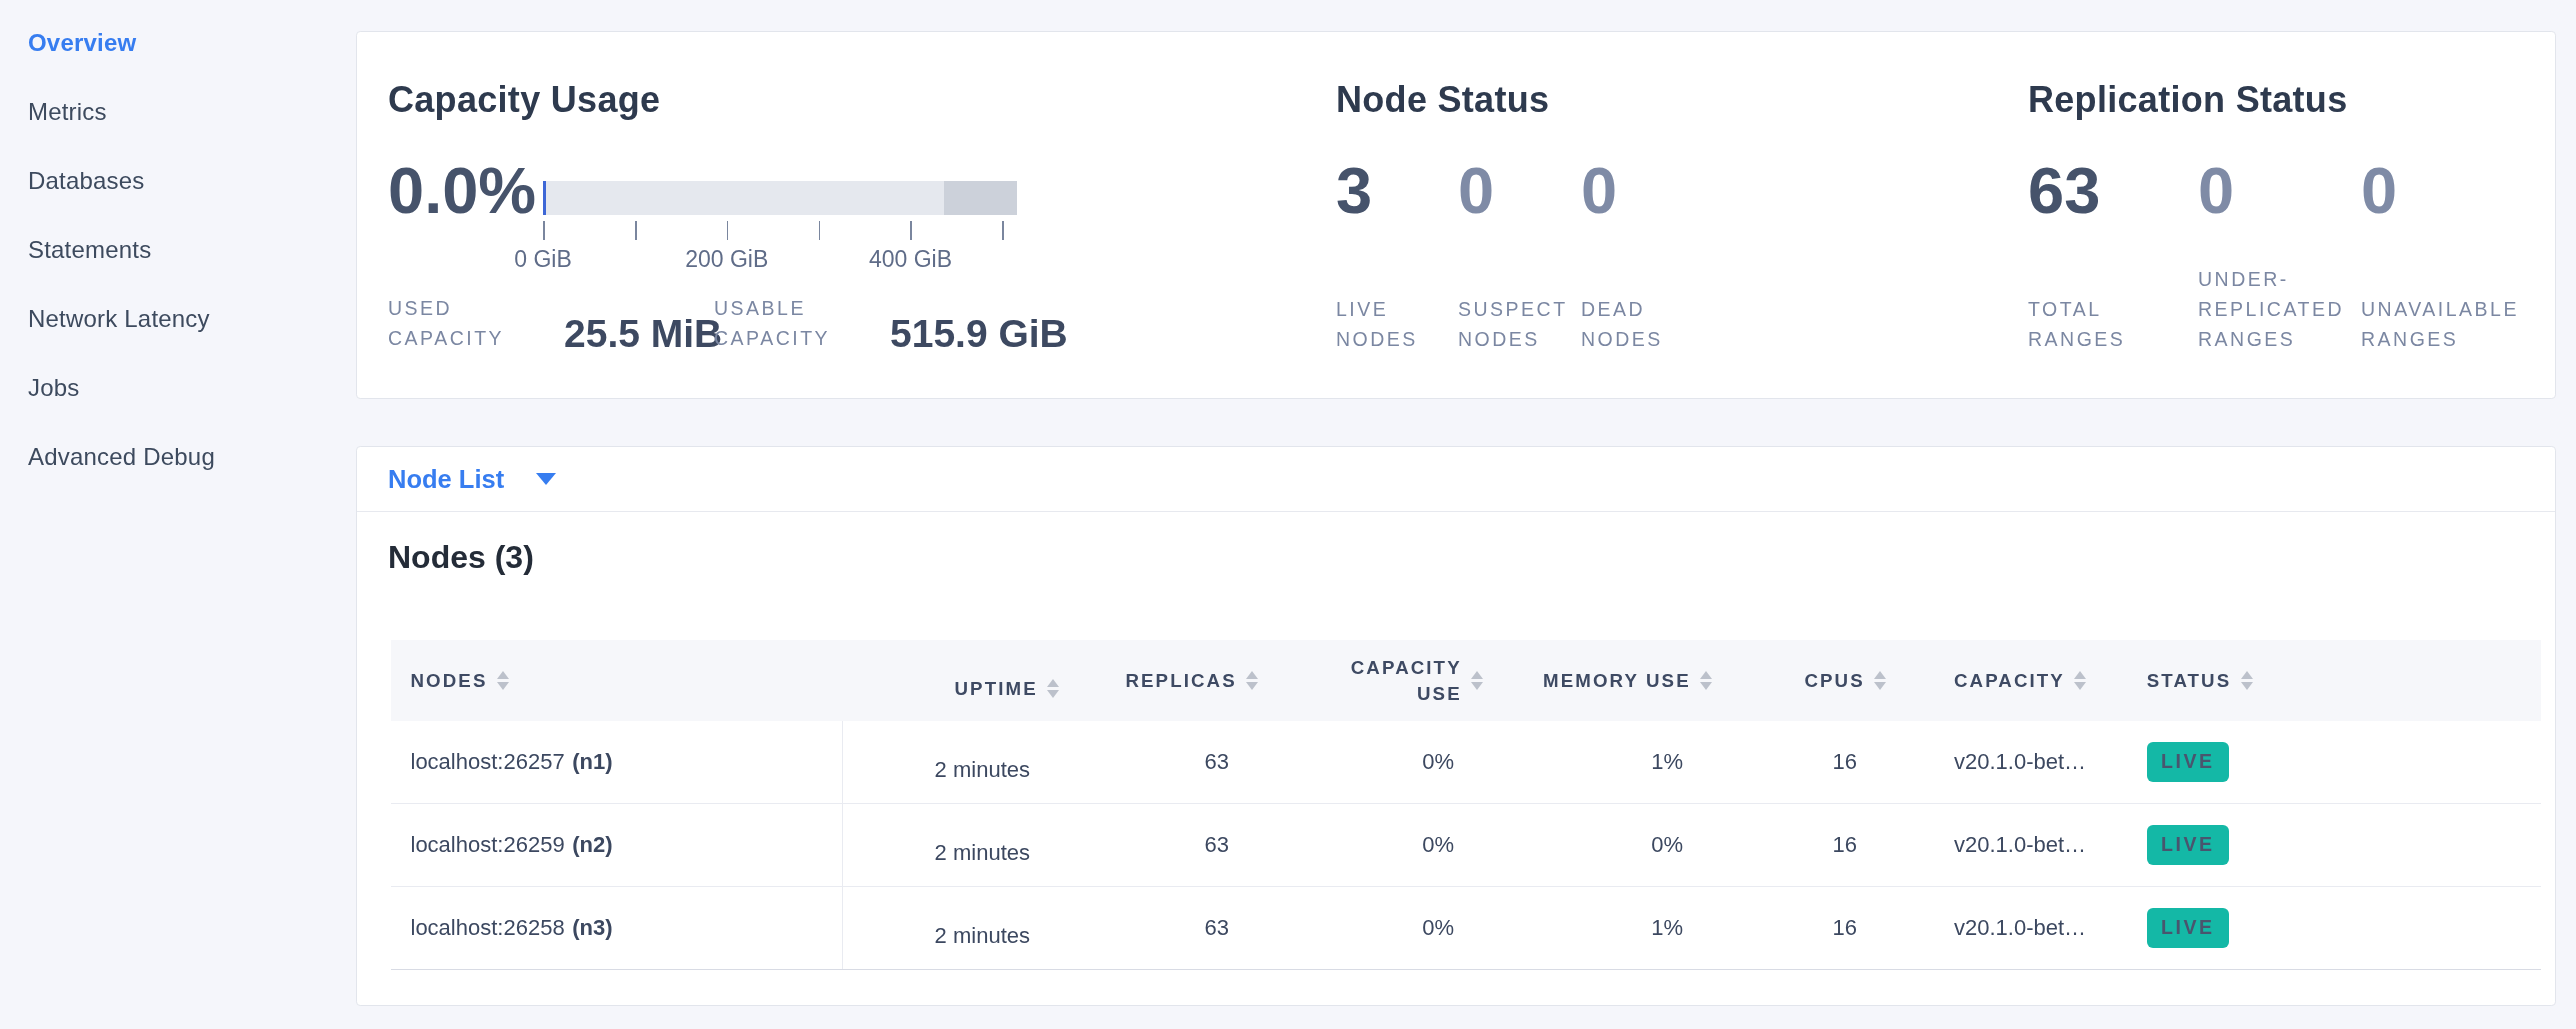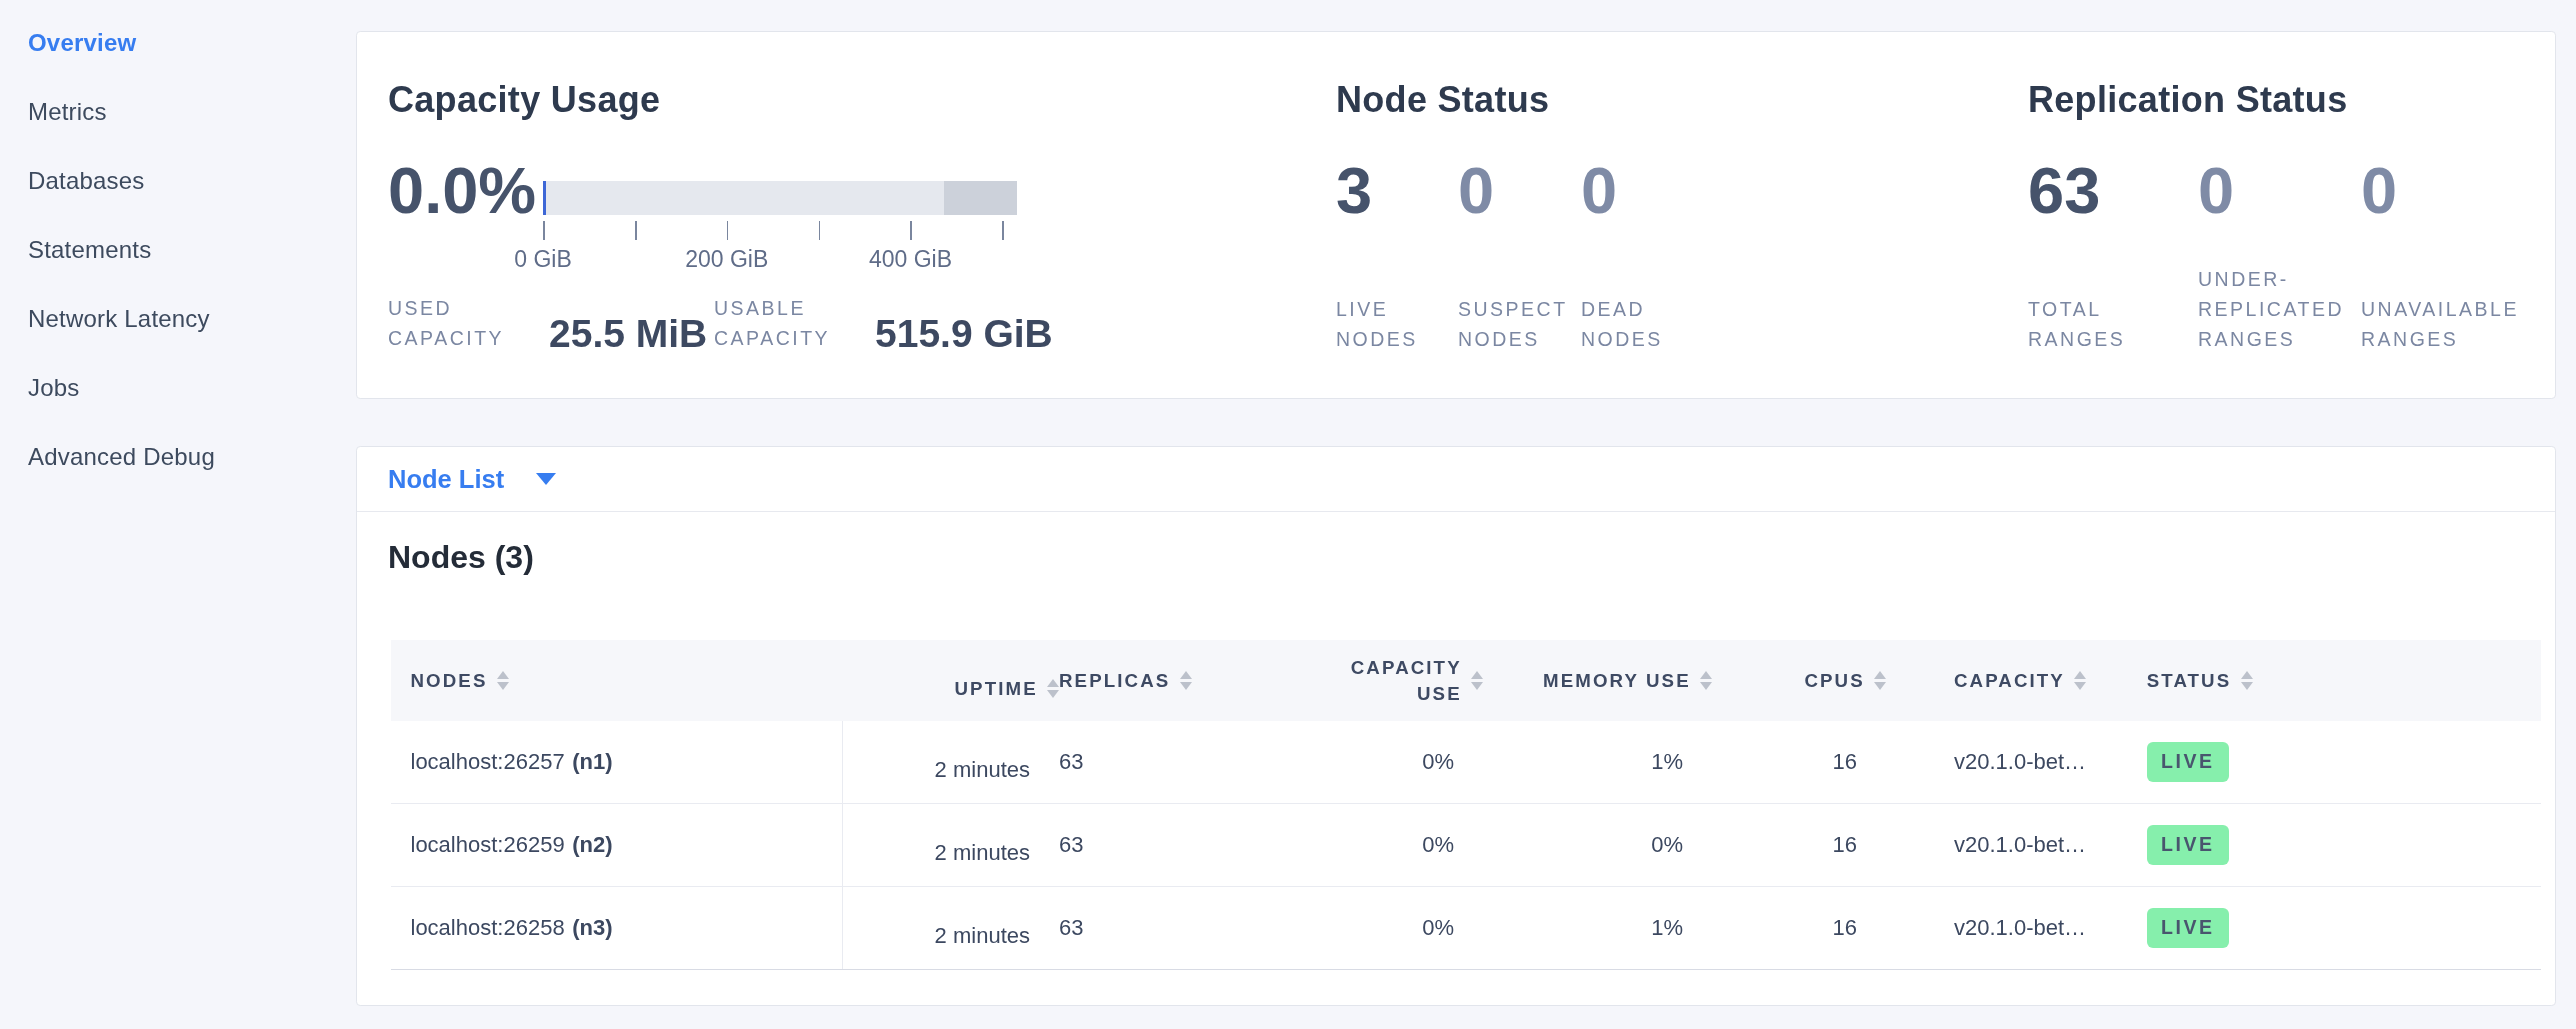--- a/index.html
+++ b/index.html
@@ -49,21 +49,21 @@
   .gauge-free     { background:#e5e8ee; height:100%; }
   .gauge-reserved { background:#ccd1da; height:100%; }
   .gauge-ticks { position:absolute; left:186px; top:189px; width:474px; height:18.7px; }
   .tick { position:absolute; top:0; width:1.7px; height:18.7px; background:#7a869e; }
   .tick.p0{left:0;} .tick.p1{left:19.38%;} .tick.p2{left:38.77%;} .tick.p3{left:58.15%;} .tick.p4{left:77.53%;} .tick.p5{left:96.92%;}
   .gauge-labels { position:absolute; left:186px; top:214px; width:474px; height:29px; font-size:23px; color:#5f6c88; }
   .glabel { position:absolute; transform:translateX(-50%); white-space:nowrap; }
   .glabel.l0{left:0;} .glabel.l1{left:38.77%;} .glabel.l2{left:77.53%;}
 
   
-  .cap-pair { position:absolute; bottom:42px; display:flex; align-items:flex-end; gap:17px; }
+  .cap-pair { position:absolute; bottom:42px; display:flex; align-items:flex-end; gap:32px; }
   .cap-pair .stat-label-inline {
     width:144px; font-size:19.5px; letter-spacing:2.5px; line-height:30px; color:#7b87a2; padding-bottom:3.4px;
   }
   .cap-pair .cap-value { font-size:39px; font-weight:700; color:#3d4961; line-height:1; padding-bottom:3.4px; white-space:nowrap; }
   .pair-used   { left:31px; }
   .pair-usable { left:357px; }
 
   
   .ns-0 { left:979px; } .ns-1 { left:1101px; } .ns-2 { left:1224px; }
   .rs-0 { left:1671px; } .rs-1 { left:1841px; } .rs-2 { left:2004px; }
@@ -81,36 +81,36 @@
            color:#3e4a63; font-weight:700; font-size:18.7px; letter-spacing:2.1px; }
   .th { display:flex; align-items:center; cursor:pointer; }
   .th .lbl { text-align:right; line-height:25.5px; }
   .sort { display:flex; flex-direction:column; gap:3.4px; margin-left:9.3px; }
   .sort .up   { width:0;height:0;border-left:6.8px solid transparent;border-right:6.8px solid transparent;border-bottom:8.5px solid #bcc1cb; }
   .sort .down { width:0;height:0;border-left:6.8px solid transparent;border-right:6.8px solid transparent;border-top:8.5px solid #bcc1cb; }
 
   
   .c-nodes    { width:452px; justify-content:flex-start; padding-left:19.5px; }
   .c-uptime   { width:216px; justify-content:flex-end;margin-top:16px; }
-  .c-replicas { width:199px; justify-content:flex-start; }
+  .c-replicas { width:199px; justify-content:flex-end; }
   .c-capacity { width:225px; justify-content:flex-end; }
   .c-memory   { width:229px; justify-content:flex-end; }
   .c-cpus     { width:174px; justify-content:flex-end; }
   .c-version  { width:242px; justify-content:flex-start; padding-left:68px; }
   .c-status   { width:412px; justify-content:flex-start; padding-left:18.7px; }
 
   .trow { display:flex; height:83px; align-items:center; border-bottom:0.8px solid #e9ebf1; color:#3c4860; cursor:pointer; }
   .trow:last-child { border-bottom:0.8px solid #d8dbe4; }
   .td { display:flex; align-items:center; height:100%; }
   .td.c-nodes { border-right:0.8px solid #e9ebf1; }
   .td.c-uptime,.td.c-replicas,.td.c-capacity,.td.c-memory,.td.c-cpus { padding-right:29px; }
   .node-id { font-weight:700; margin-left:7.6px; }
 
   .badge {
-    background:#86efac; color:#49556e; font-size:19.5px; font-weight:700; letter-spacing:2.5px;
+    background:#14b8a6; color:#49556e; font-size:19.5px; font-weight:700; letter-spacing:2.5px;
     padding:10.2px 14.4px; border-radius:6px; line-height:1;
   }
 </style>
 </head>
 <body>
 
 <nav class="sidebar">
   <div class="nav-item active">Overview</div>
   <div class="nav-item">Metrics</div>
   <div class="nav-item">Databases</div>

